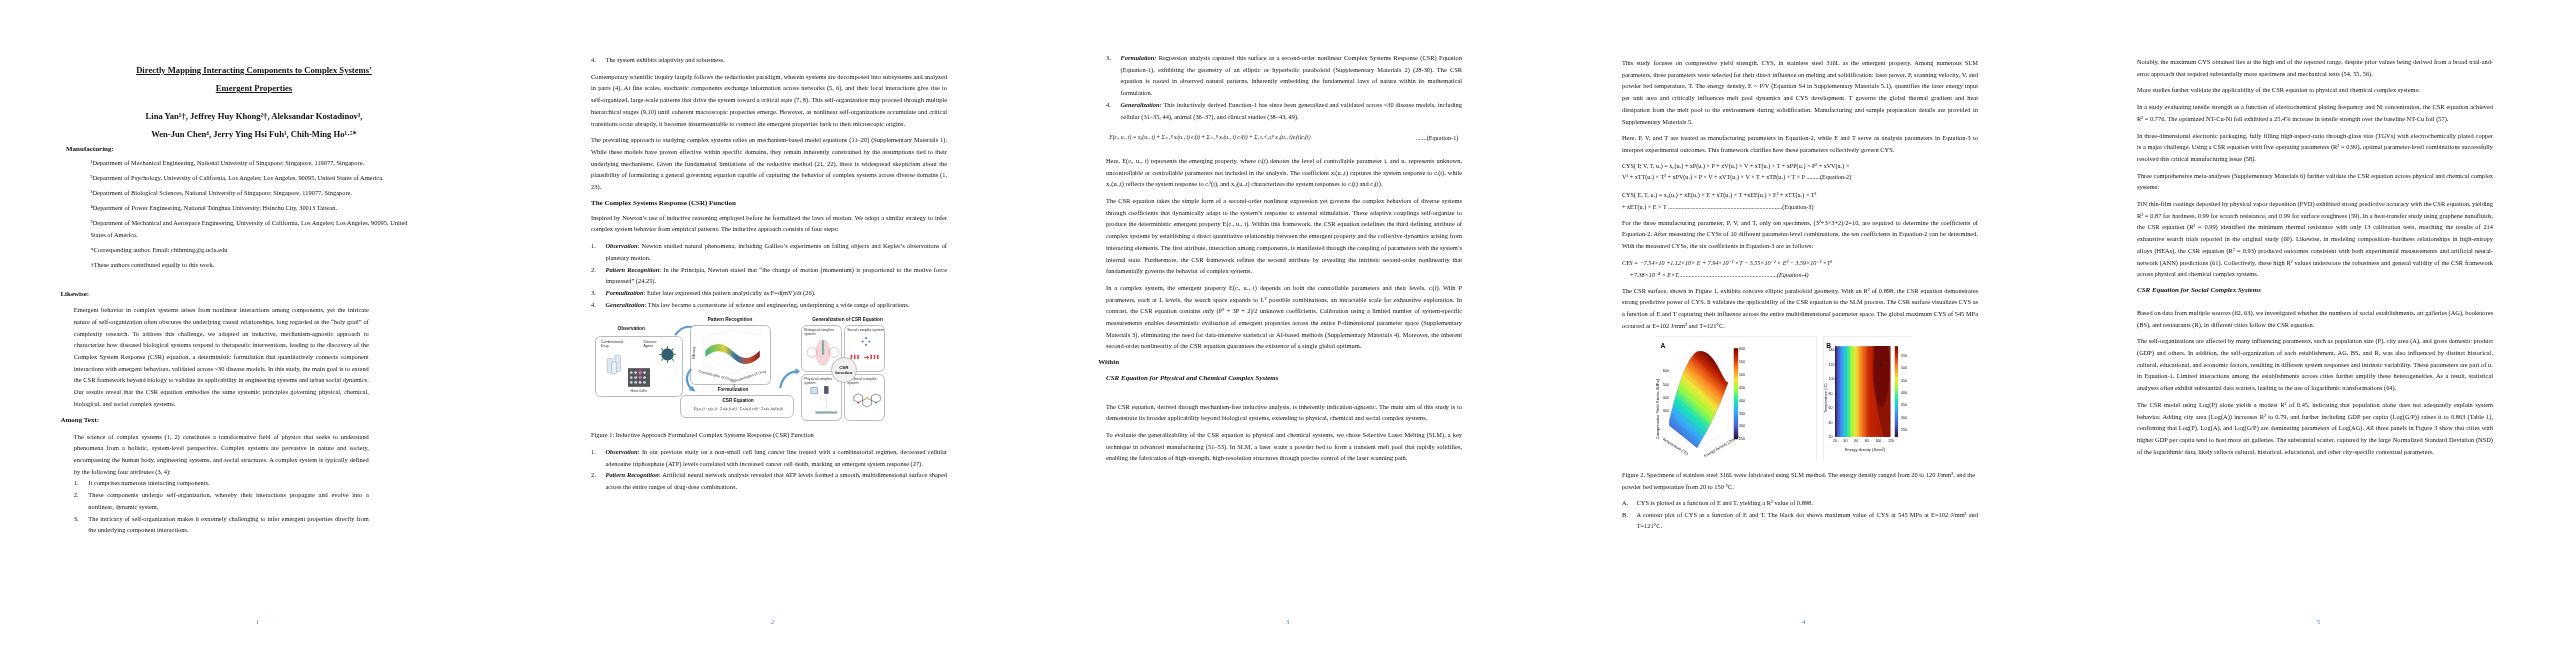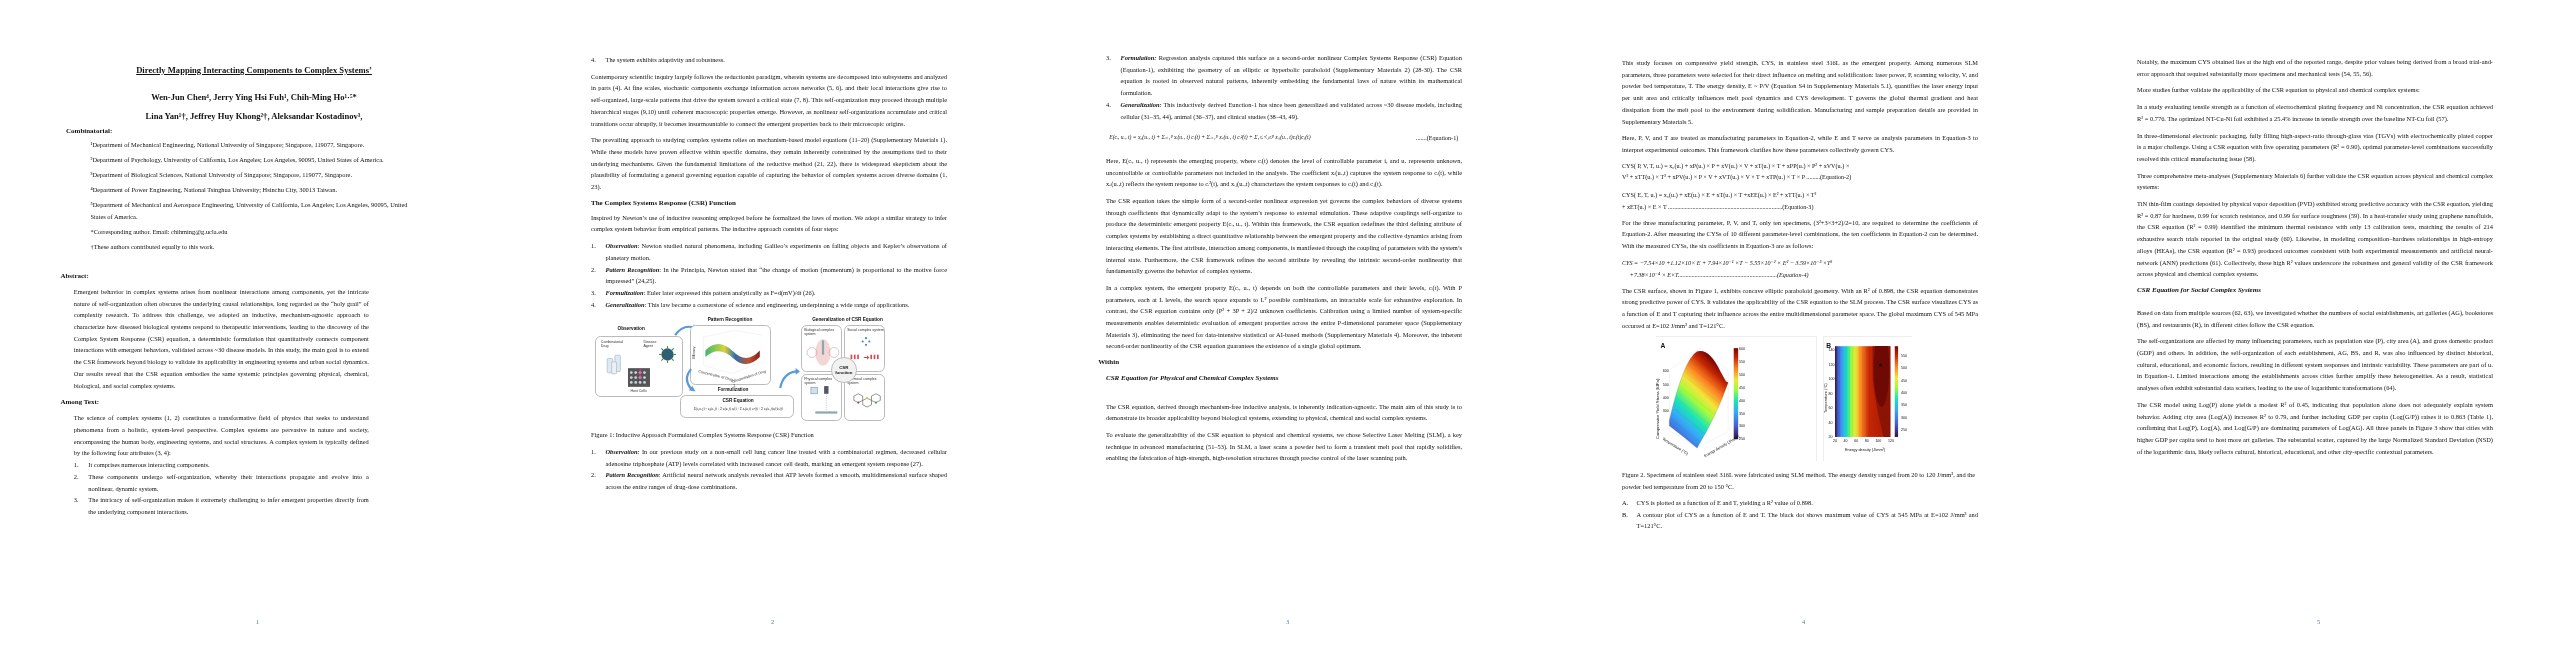--- a/index.html
+++ b/index.html
@@ -29,34 +29,35 @@
   .fig2 { position: relative; height: 125px; margin: 4.4px 0 5.6px 0; }
   .caption { font-size: 6.4px; line-height: 11.7px; }
   .csr-circle { position: absolute; border-radius: 50%; background: #f1f1f1; border: 0.6px solid #bbb; font-family: "Liberation Sans", sans-serif; font-weight: bold; font-size: 4.4px; text-align: center; display: flex; align-items: center; justify-content: center; }
 </style>
 </head>
 <body>
 
 <div class="page" style="left:0;">
   <div class="content" style="top:61px; left:76px; width:356px;">
     <div class="title" style="margin-left:-22px; width:400px;">Directly Mapping Interacting Components to Complex Systems’</div>
+    <div class="title" style="margin-left:-22px; width:400px;">Emergent Properties</div>
     <div style="height:9px;"></div>
+    <div class="authors" style="margin-left:-22px; width:400px;">Lina Yan¹†, Jeffrey Huy Khong²†, Aleksandar Kostadinov³,</div>
     <div class="authors" style="margin-left:-22px; width:400px;">Wen-Jun Chen⁴, Jerry Ying Hsi Fuh¹, Chih-Ming Ho¹·⁵*</div>
-    <div class="authors" style="margin-left:-22px; width:400px;">Lina Yan¹†, Jeffrey Huy Khong²†, Aleksandar Kostadinov³,</div>
-    <div class="heading" style="margin-top:1.1px; margin-left:-10px;">Combinatorial:</div>
+    <div class="heading" style="margin-top:1.1px; margin-left:-10px;">Manufacturing:</div>
     <div style="margin-top:2.2px; width:333px;">
       <div class="aff">¹Department of Mechanical Engineering, National University of Singapore; Singapore, 119077, Singapore.</div>
       <div class="aff">²Department of Psychology, University of California, Los Angeles; Los Angeles, 90095, United States of America.</div>
       <div class="aff">³Department of Biological Sciences, National University of Singapore; Singapore, 119077, Singapore.</div>
       <div class="aff">⁴Department of Power Engineering, National Tsinghua University; Hsinchu City, 30013 Taiwan.</div>
       <div class="aff">⁵Department of Mechanical and Aerospace Engineering, University of California, Los Angeles; Los Angeles, 90095, United States of America.</div>
       <div class="aff">*Corresponding author. Email: chihming@g.ucla.edu</div>
       <div class="aff">†These authors contributed equally to this work.</div>
     </div>
-    <div class="heading" style="margin-top:18px; margin-left:-15.6px;">Abstract:</div>
+    <div class="heading" style="margin-top:18px; margin-left:-15.6px;">Likewise:</div>
     <p style="margin-top:4.4px; margin-left:-2.2px; width:295px;">Emergent behavior in complex systems arises from nonlinear interactions among components, yet the intricate nature of self-organization often obscures the underlying causal relationships, long regarded as the “holy grail” of complexity research. To address this challenge, we adopted an inductive, mechanism-agnostic approach to characterize how diseased biological systems respond to therapeutic interventions, leading to the discovery of the Complex System Response (CSR) equation, a deterministic formulation that quantitatively connects component interactions with emergent behaviors, validated across ~30 disease models. In this study, the main goal is to extend the CSR framework beyond biology to validate its applicability in engineering systems and urban social dynamics. Our results reveal that the CSR equation embodies the same systemic principles governing physical, chemical, biological, and social complex systems.</p>
     <div class="heading" style="margin-top:5.6px; margin-left:-15.6px;">Among Text:</div>
     <p style="margin-top:4.4px; margin-left:-2.2px; width:295px;">The science of complex systems (1, 2) constitutes a transformative field of physics that seeks to understand phenomena from a holistic, system-level perspective. Complex systems are pervasive in nature and society, encompassing the human body, engineering systems, and social structures. A complex system is typically defined by the following four attributes (3, 4):</p>
     <ol class="steps" style="margin-left:-2.2px; width:295px;">
       <li>
           <span class="num">1.</span>
           <span class="body">It comprises numerous interacting components.</span>
         </li>
       <li>
           <span class="num">2.</span>

